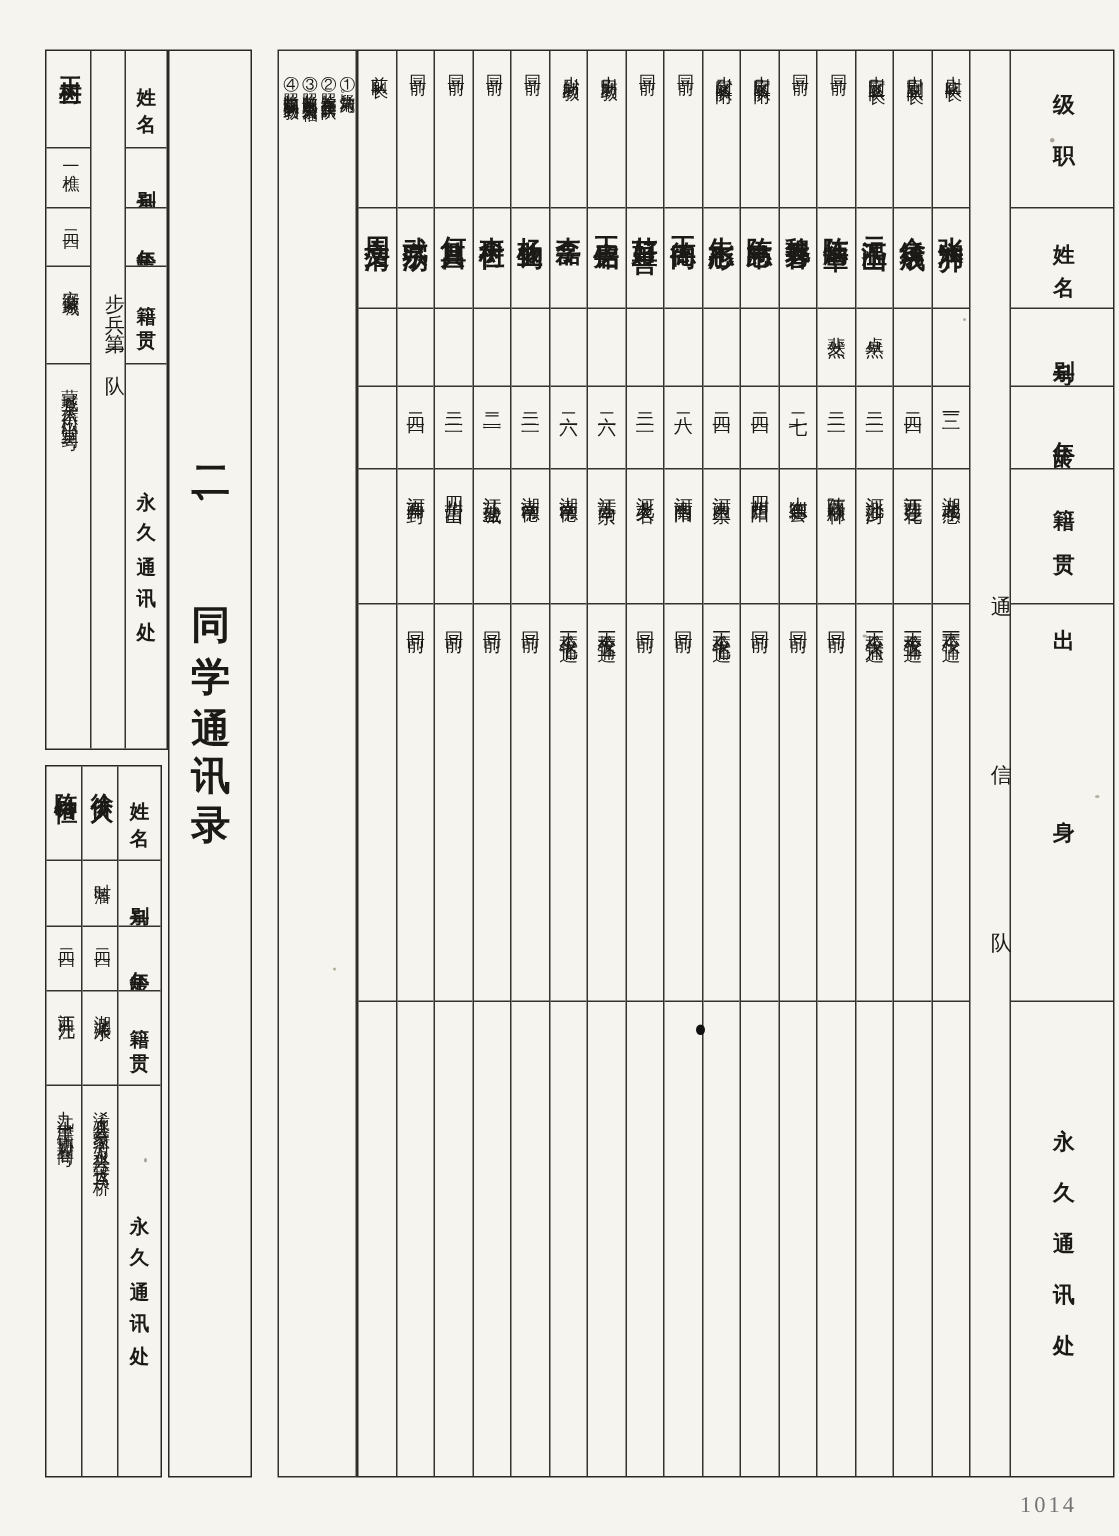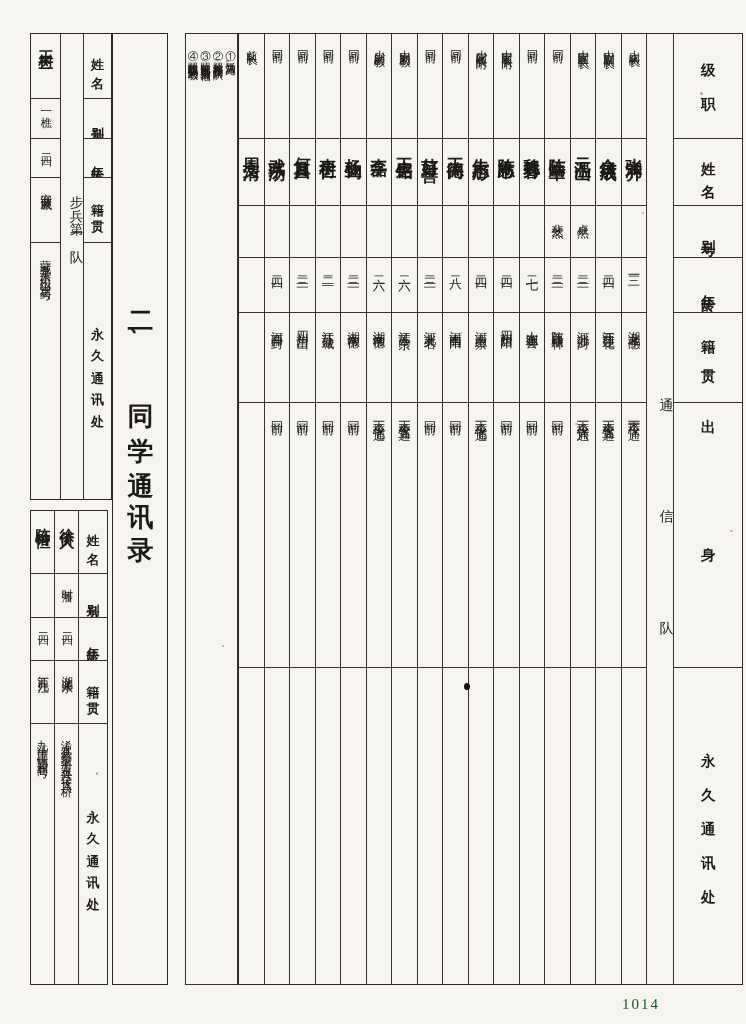--- a/index.html
+++ b/index.html
@@ -71,21 +71,21 @@
   
   #title-col{position:absolute;left:112px;top:33px;width:56px;height:952px;border:1.6px solid #2b2823;box-sizing:border-box;display:flex;justify-content:center;}
   #title-col .vt{font-size:26px;font-weight:bold;letter-spacing:33px;padding-top:258px;line-height:1;}
 
   
   #footnote-col{position:absolute;left:185px;top:33px;width:53px;height:952px;border:1.3px solid #35322c;box-sizing:border-box;}
   #footnote-col .fn-wrap{writing-mode:vertical-rl;height:100%;box-sizing:border-box;padding:8px 5px 0 0;}
   .fn-line{font-size:10.5px;line-height:12.5px;text-orientation:upright;letter-spacing:1px;width:12.5px;}
 
   
-  #page-number{position:absolute;left:622px;top:996px;font-size:15px;letter-spacing:2px;color:#14532d;}
+  #page-number{position:absolute;left:680px;top:996px;font-size:15px;letter-spacing:2px;color:#737373;}
 
   
   .speck{position:absolute;border-radius:50%;}
   #ink-dot{left:464px;top:683px;width:6px;height:7px;background:#111;}
   .s1{left:700px;top:92px;width:3px;height:3px;background:#aaa49a;}
   .s2{left:642px;top:212px;width:2px;height:2px;background:#b2ac9f;}
   .s3{left:575px;top:423px;width:3px;height:2px;background:#b2ac9f;}
   .s4{left:96px;top:772px;width:2px;height:3px;background:#aaa49a;}
   .s5{left:222px;top:645px;width:2px;height:2px;background:#b2ac9f;}
   .s6{left:730px;top:530px;width:3px;height:2px;background:#b5afa3;}

